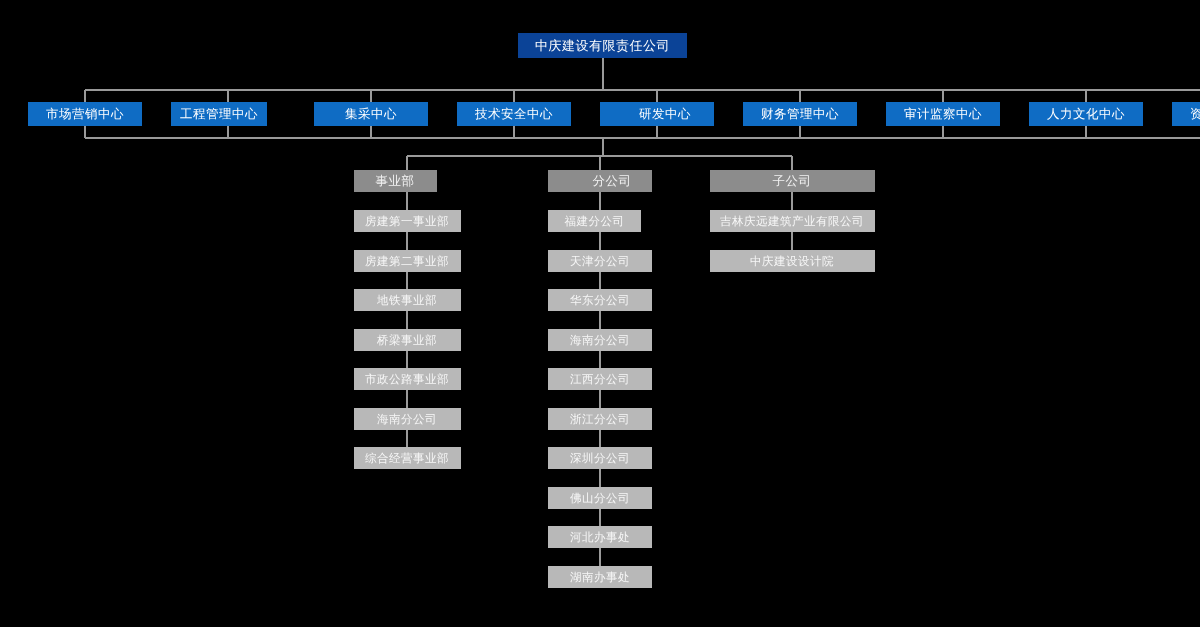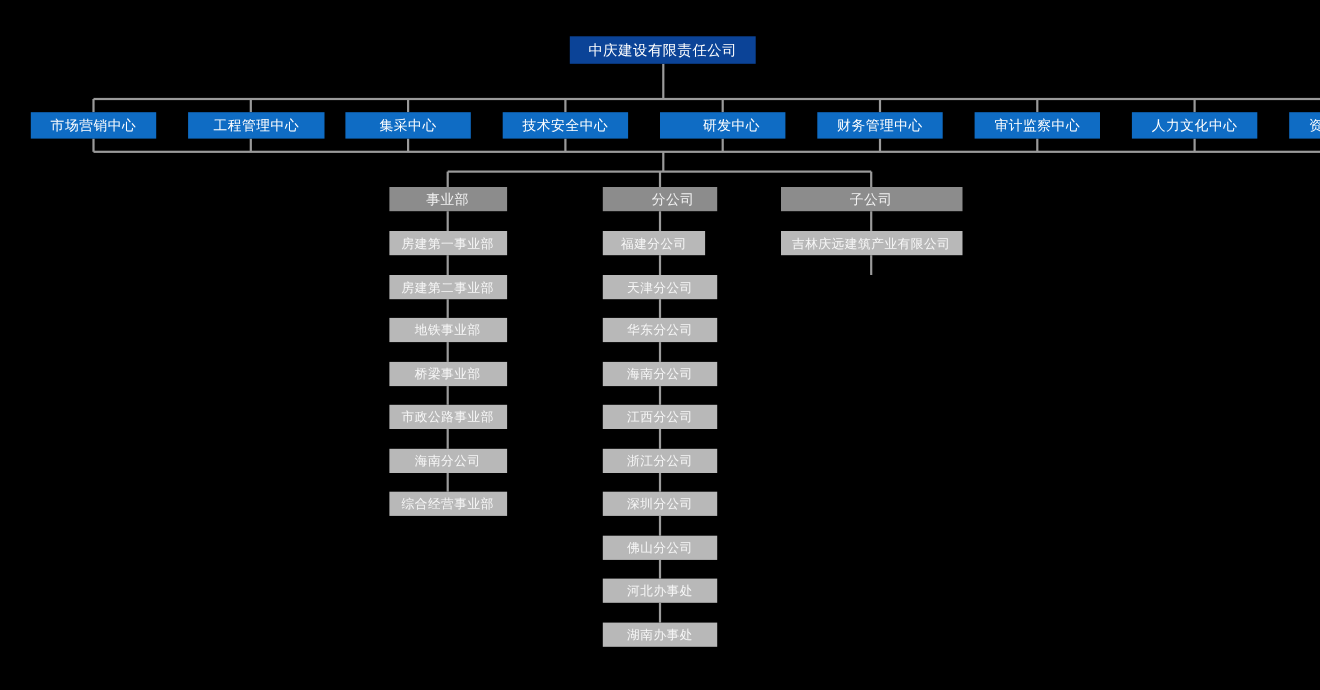--- a/index.html
+++ b/index.html
@@ -45,21 +45,21 @@
   .lnk{position:absolute;background:#9a9a9a;z-index:1;}
   .lnk-v{width:2px;}
   .lnk-h{height:2px;}
 </style>
 </head>
 <body>
 
 <div id="chart">
     <div class="node node-root" style="left: 518px; top: 33px; width: 169px; height: 25px;">中庆建设有限责任公司</div>
     <div class="node node-dept" style="left: 28px; top: 102px; width: 114px; height: 24px;">市场营销中心</div>
-    <div class="node node-dept" style="left: 171px; top: 102px; width: 124px; height: 24px;">工程管理中心</div>
+    <div class="node node-dept" style="left: 171px; top: 102px; width: 96px; height: 24px;">工程管理中心</div>
     <div class="node node-dept" style="left: 314px; top: 102px; width: 114px; height: 24px;">集采中心</div>
     <div class="node node-dept" style="left: 457px; top: 102px; width: 114px; height: 24px;">技术安全中心</div>
     <div class="node node-dept" style="left: 600px; top: 102px; width: 114px; height: 24px; padding-left: 16px;">研发中心</div>
     <div class="node node-dept" style="left: 743px; top: 102px; width: 114px; height: 24px;">财务管理中心</div>
     <div class="node node-dept" style="left: 886px; top: 102px; width: 114px; height: 24px;">审计监察中心</div>
     <div class="node node-dept" style="left: 1029px; top: 102px; width: 114px; height: 24px;">人力文化中心</div>
     <div class="node node-dept" style="left: 1172px; top: 102px; width: 114px; height: 24px;">资金管理中心</div>
     <div class="lnk lnk-v" style="left: 601.5px; top: 58px; width: 2px; height: 32px;"></div>
     <div class="lnk lnk-h" style="left: 85px; top: 89px; width: 1144px; height: 2px;"></div>
     <div class="lnk lnk-v" style="left: 84px; top: 90px; width: 2px; height: 12px;"></div>
@@ -75,21 +75,21 @@
     <div class="lnk lnk-v" style="left: 227px; top: 126px; width: 2px; height: 12px;"></div>
     <div class="lnk lnk-v" style="left: 370px; top: 126px; width: 2px; height: 12px;"></div>
     <div class="lnk lnk-v" style="left: 513px; top: 126px; width: 2px; height: 12px;"></div>
     <div class="lnk lnk-v" style="left: 656px; top: 126px; width: 2px; height: 12px;"></div>
     <div class="lnk lnk-v" style="left: 799px; top: 126px; width: 2px; height: 12px;"></div>
     <div class="lnk lnk-v" style="left: 942px; top: 126px; width: 2px; height: 12px;"></div>
     <div class="lnk lnk-v" style="left: 1085px; top: 126px; width: 2px; height: 12px;"></div>
     <div class="lnk lnk-v" style="left: 601.5px; top: 138px; width: 2px; height: 18px;"></div>
     <div class="lnk lnk-h" style="left: 407px; top: 155px; width: 385px; height: 2px;"></div>
     <div class="lnk lnk-v" style="left: 406px; top: 156px; width: 2px; height: 14px;"></div>
-    <div class="node node-group" style="left: 353.5px; top: 170px; width: 107px; height: 22px;">事业部</div>
+    <div class="node node-group" style="left: 353.5px; top: 170px; width: 83px; height: 22px;">事业部</div>
     <div class="lnk lnk-v" style="left: 406px; top: 192px; width: 2px; height: 18px;"></div>
     <div class="node node-leaf" style="left: 353.5px; top: 210px; width: 107px; height: 22px;">房建第一事业部</div>
     <div class="lnk lnk-v" style="left: 406px; top: 232px; width: 2px; height: 18px;"></div>
     <div class="node node-leaf" style="left: 353.5px; top: 250px; width: 107px; height: 22px;">房建第二事业部</div>
     <div class="lnk lnk-v" style="left: 406px; top: 272px; width: 2px; height: 17px;"></div>
     <div class="node node-leaf" style="left: 353.5px; top: 289px; width: 107px; height: 22px;">地铁事业部</div>
     <div class="lnk lnk-v" style="left: 406px; top: 311px; width: 2px; height: 18px;"></div>
     <div class="node node-leaf" style="left: 353.5px; top: 329px; width: 107px; height: 22px;">桥梁事业部</div>
     <div class="lnk lnk-v" style="left: 406px; top: 351px; width: 2px; height: 17px;"></div>
     <div class="node node-leaf" style="left: 353.5px; top: 368px; width: 107px; height: 22px;">市政公路事业部</div>
@@ -117,13 +117,14 @@
     <div class="node node-leaf" style="left: 548px; top: 487px; width: 104px; height: 22px;">佛山分公司</div>
     <div class="lnk lnk-v" style="left: 599px; top: 509px; width: 2px; height: 17px;"></div>
     <div class="node node-leaf" style="left: 548px; top: 526px; width: 104px; height: 22px;">河北办事处</div>
     <div class="lnk lnk-v" style="left: 599px; top: 548px; width: 2px; height: 18px;"></div>
     <div class="node node-leaf" style="left: 548px; top: 566px; width: 104px; height: 22px;">湖南办事处</div>
     <div class="lnk lnk-v" style="left: 791px; top: 156px; width: 2px; height: 14px;"></div>
     <div class="node node-group" style="left: 709.5px; top: 170px; width: 165px; height: 22px;">子公司</div>
     <div class="lnk lnk-v" style="left: 791px; top: 192px; width: 2px; height: 18px;"></div>
     <div class="node node-leaf" style="left: 709.5px; top: 210px; width: 165px; height: 22px;">吉林庆远建筑产业有限公司</div>
     <div class="lnk lnk-v" style="left: 791px; top: 232px; width: 2px; height: 18px;"></div>
+    <div class="node node-leaf" style="left: 709.5px; top: 250px; width: 165px; height: 22px;">中庆建设设计院</div>
   </div>
 
 </body></html>

